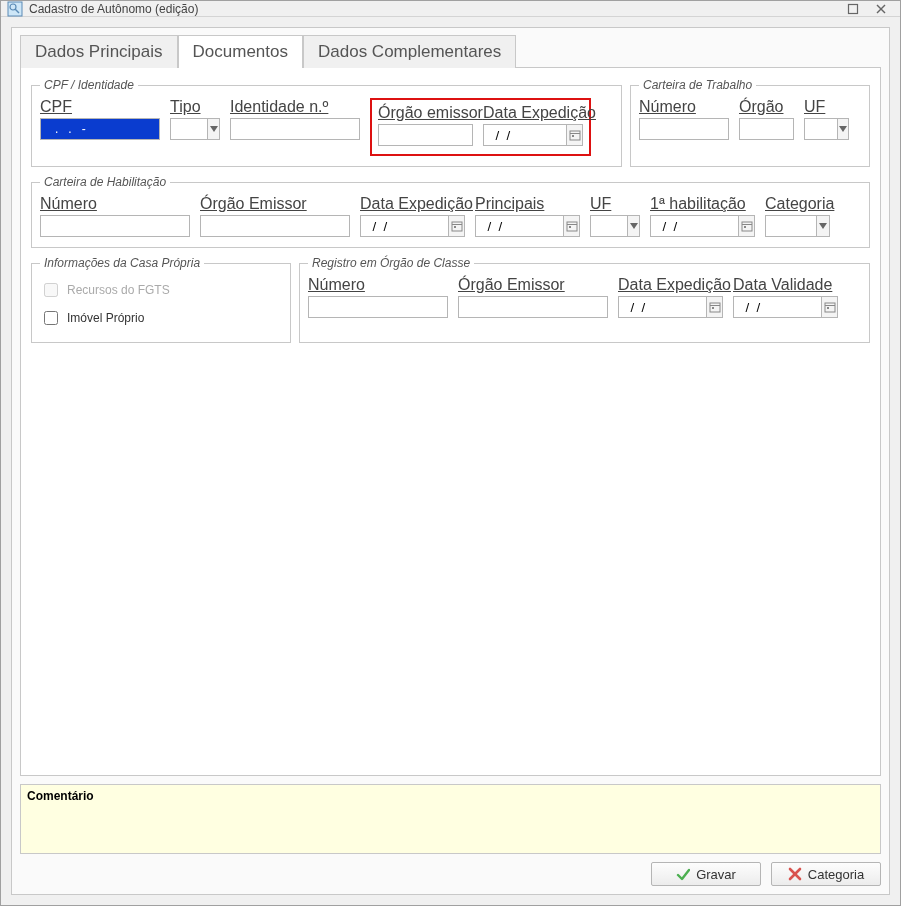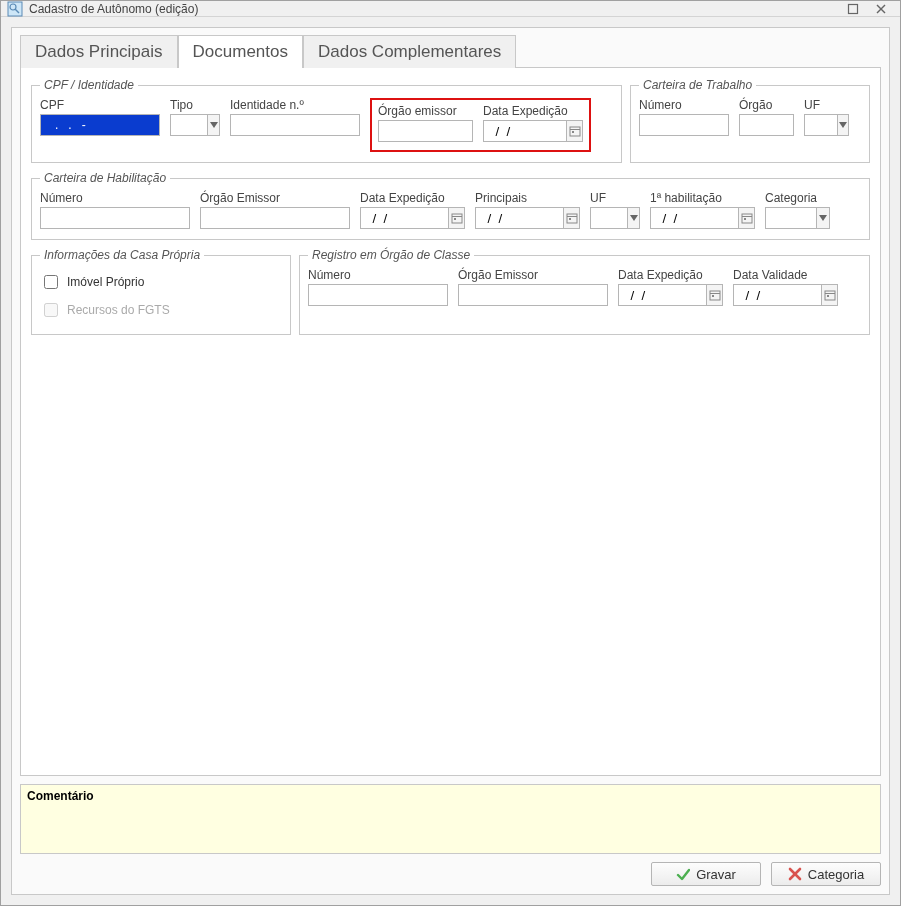--- a/index.html
+++ b/index.html
@@ -89,21 +89,21 @@
   padding: 6px 8px 10px 8px;
 }
 fieldset.group > legend {
   padding: 0 4px;
   color: #555;
   font-size: 12px;
   font-style: italic;
 }
 .row { display: flex; gap: 10px; }
 .field { display: flex; flex-direction: column; }
-.field-label { color: #444; margin-bottom: 2px; font-size: 12px; white-space: nowrap; }
+.field-label { color: #444; margin-bottom: 2px; font-size: 16px; white-space: nowrap; text-decoration: underline; }
 input.txt {
   height: 22px;
   border: 1px solid #b5b5b5;
   background: #fff;
   padding: 2px 4px;
   font-size: 12px;
 }
 input.txt.highlight { background: #0a3ccf; color:#fff; }
 .combo {
   display: flex;
@@ -370,27 +370,27 @@
                 </span>
               </div>
             </div>
           </div>
         </fieldset>
 
         <div class="row-top">
 
           <fieldset class="group" style="width:260px">
             <legend>Informações da Casa Própria</legend>
+            <div class="checkbox-row disabled">
+              <input type="checkbox" disabled="" style="">
+              <span>Recursos do FGTS</span>
+            </div>
             <div class="checkbox-row">
               <input type="checkbox" style="">
               <span>Imóvel Próprio</span>
-            </div>
-            <div class="checkbox-row disabled">
-              <input type="checkbox" disabled="" style="">
-              <span>Recursos do FGTS</span>
             </div>
           </fieldset>
 
           <fieldset class="group" style="flex:1">
             <legend>Registro em Órgão de Classe</legend>
             <div class="row">
               <div class="field" style="width:140px">
                 <span class="field-label">Número</span>
                 <input class="txt" value="" style="">
               </div>

